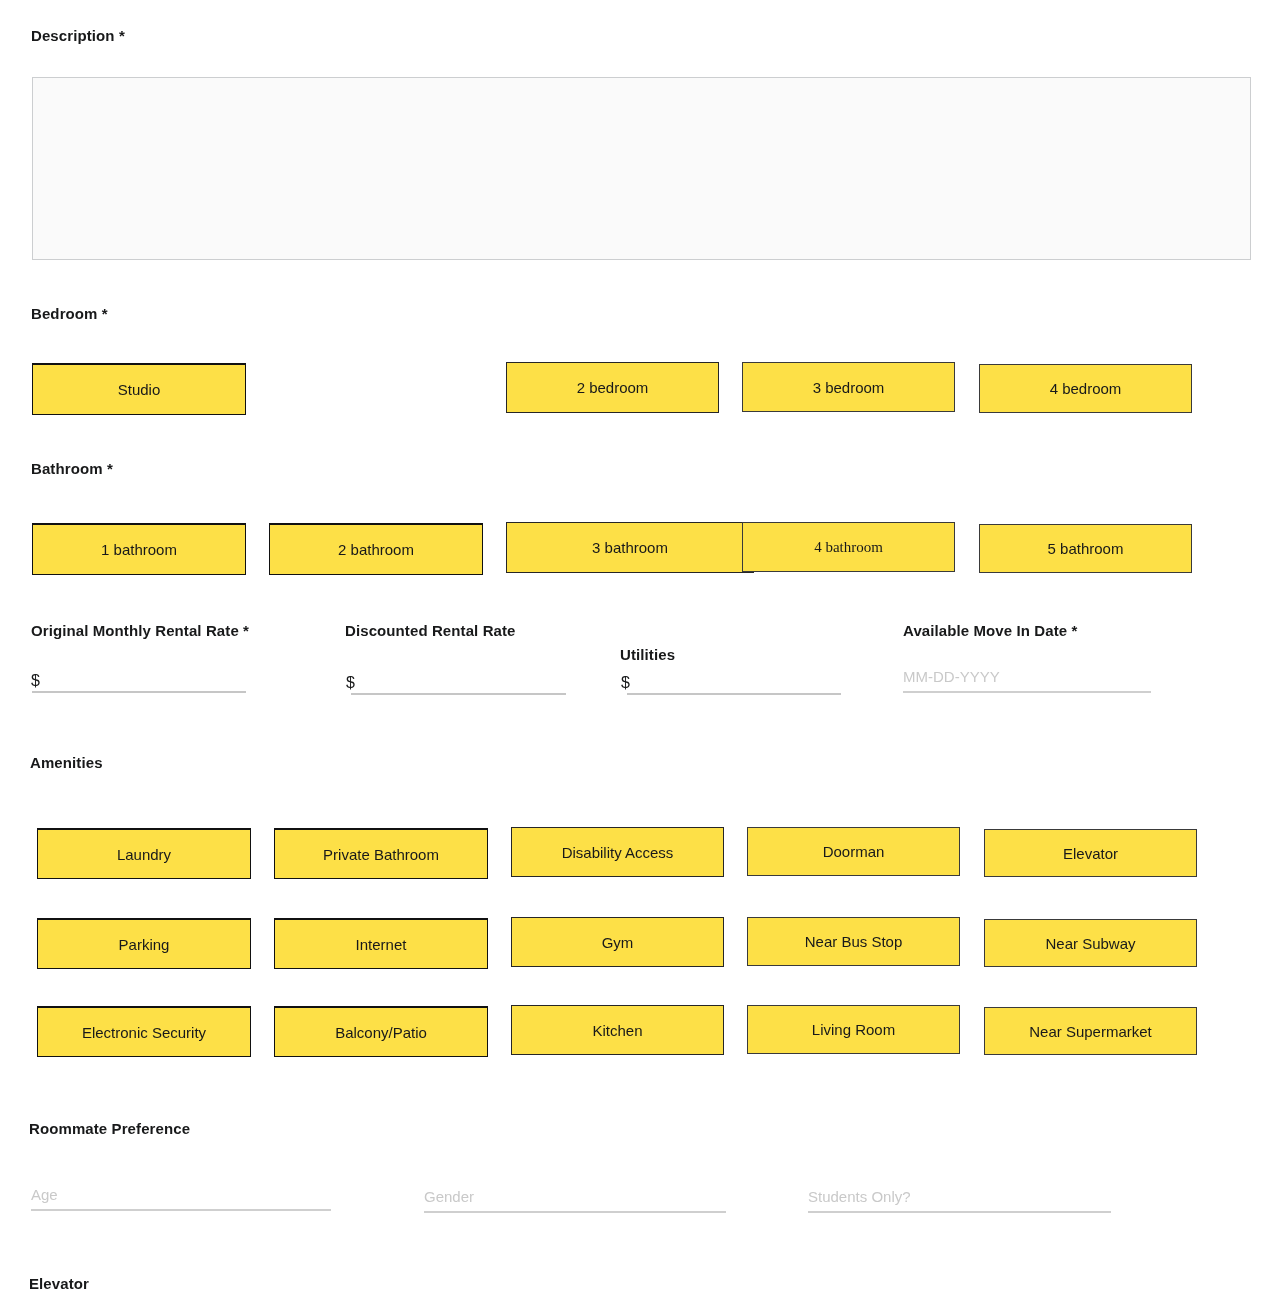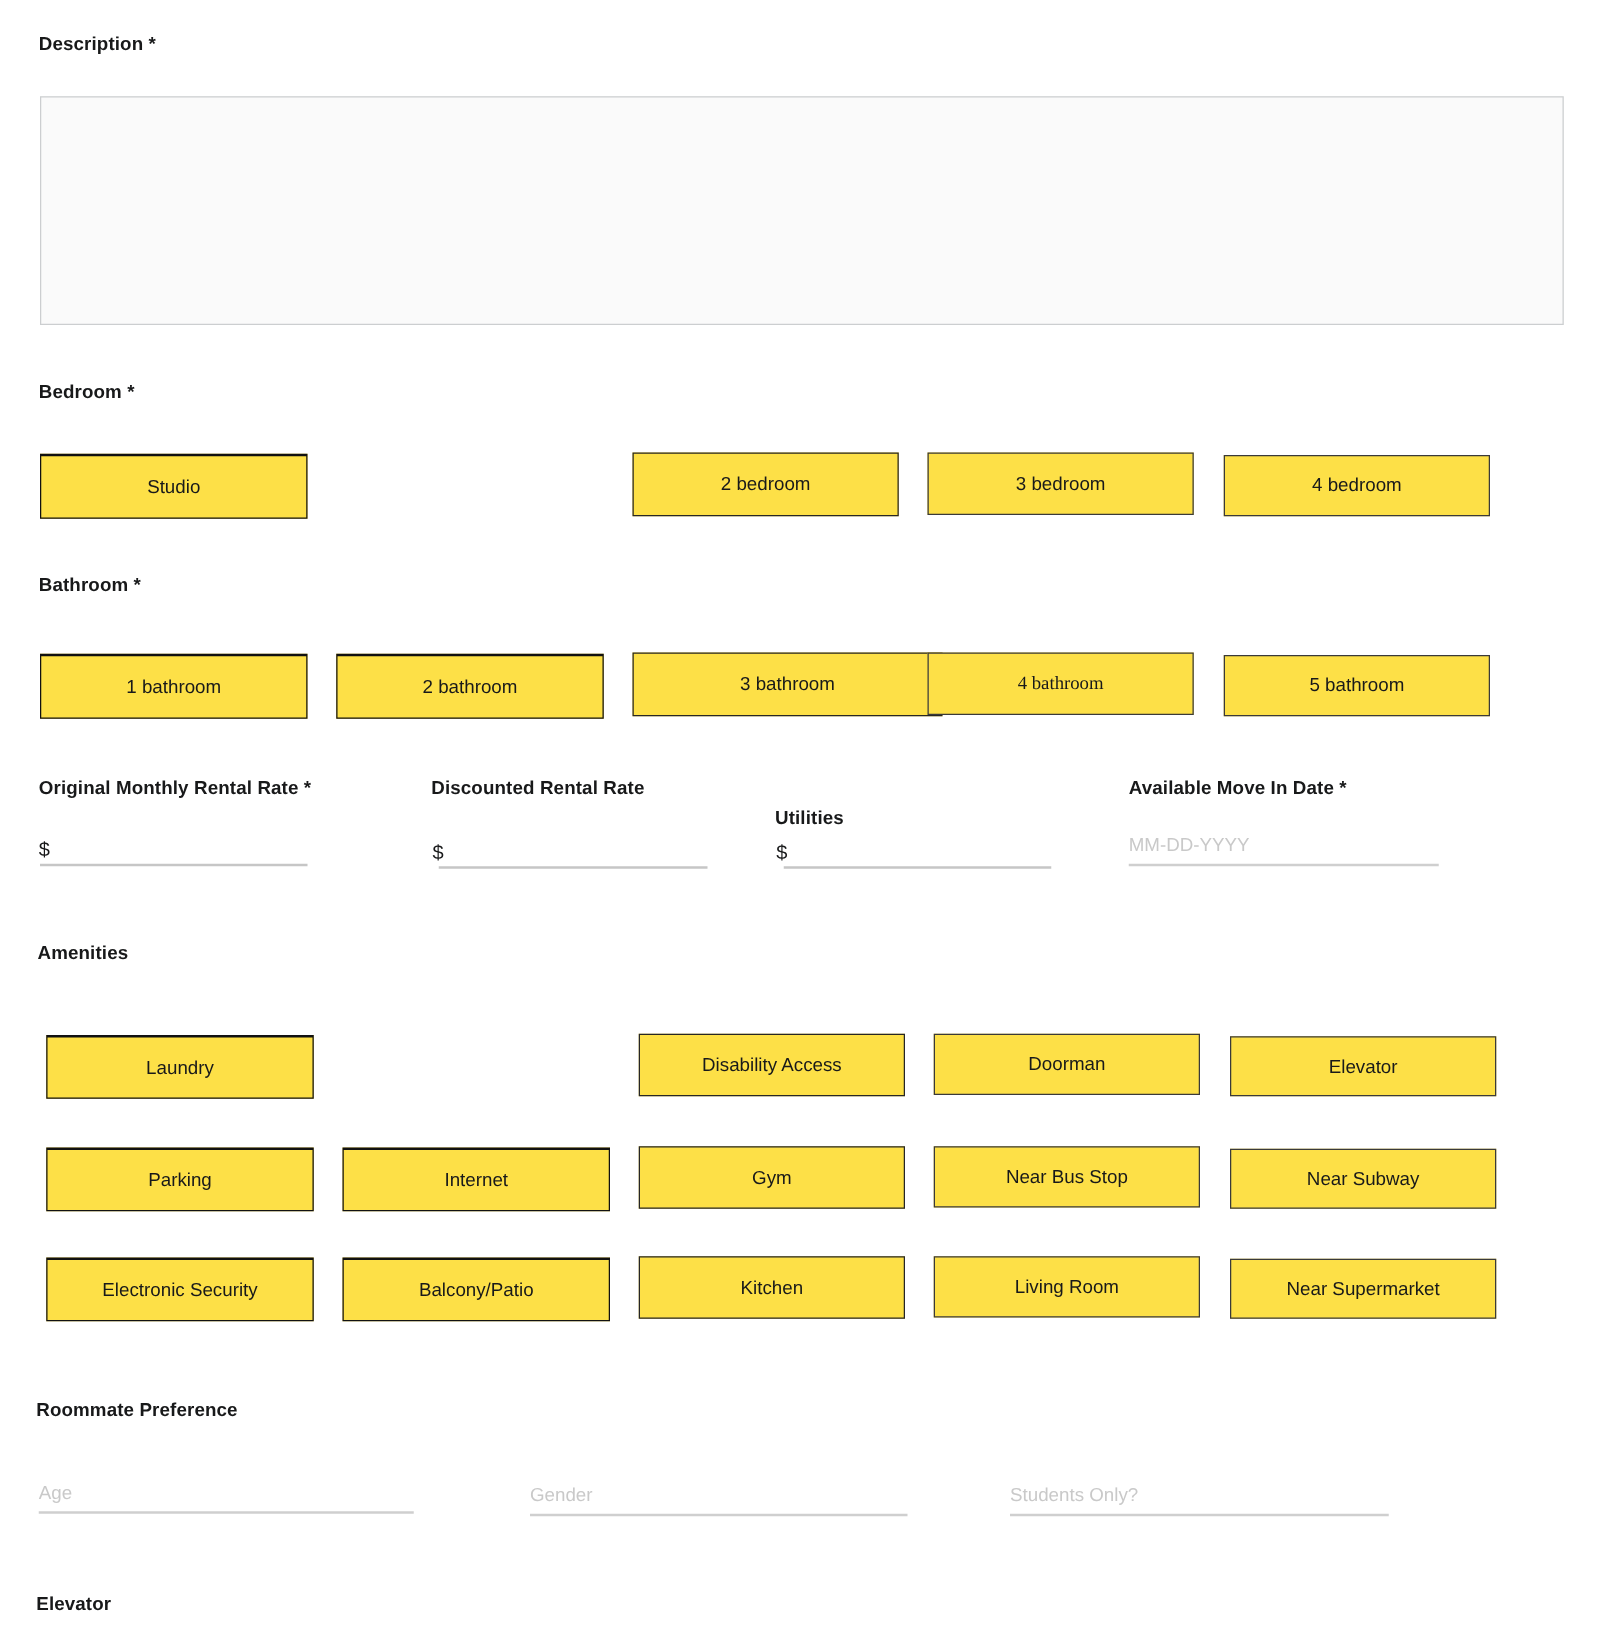--- a/index.html
+++ b/index.html
@@ -123,20 +123,21 @@
   <input class="uline" style="left: 351px; top: 670px; width: 215px;" placeholder="">
 
   <span class="dollar" style="left:621px; top:674px;">$</span>
   <input class="uline" style="left: 627px; top: 670px; width: 214px;" placeholder="">
 
   <input class="uline thin" style="left: 903px; top: 668px; width: 248px;" placeholder="MM-DD-YYYY">
 
   <div class="field-label" style="left:30px; top:754px;">Amenities</div>
 
   <button class="opt-btn edge-strong" style="left:37px;  top:828px; width:214px; height:51px;">Laundry</button>
+  <button class="opt-btn edge-strong" style="left:274px; top:828px; width:214px; height:51px;">Private Bathroom</button>
   <button class="opt-btn edge-mid" style="left:511px; top:827px; width:213px; height:50px;">Disability Access</button>
   <button class="opt-btn edge-soft" style="left:747px; top:827px; width:213px; height:49px;">Doorman</button>
   <button class="opt-btn edge-soft" style="left:984px; top:829px; width:213px; height:48px;">Elevator</button>
 
   <button class="opt-btn edge-strong" style="left:37px;  top:918px; width:214px; height:51px;">Parking</button>
   <button class="opt-btn edge-strong" style="left:274px; top:918px; width:214px; height:51px;">Internet</button>
   <button class="opt-btn edge-mid" style="left:511px; top:917px; width:213px; height:50px;">Gym</button>
   <button class="opt-btn edge-soft" style="left:747px; top:917px; width:213px; height:49px;">Near Bus Stop</button>
   <button class="opt-btn edge-soft" style="left:984px; top:919px; width:213px; height:48px;">Near Subway</button>
 

